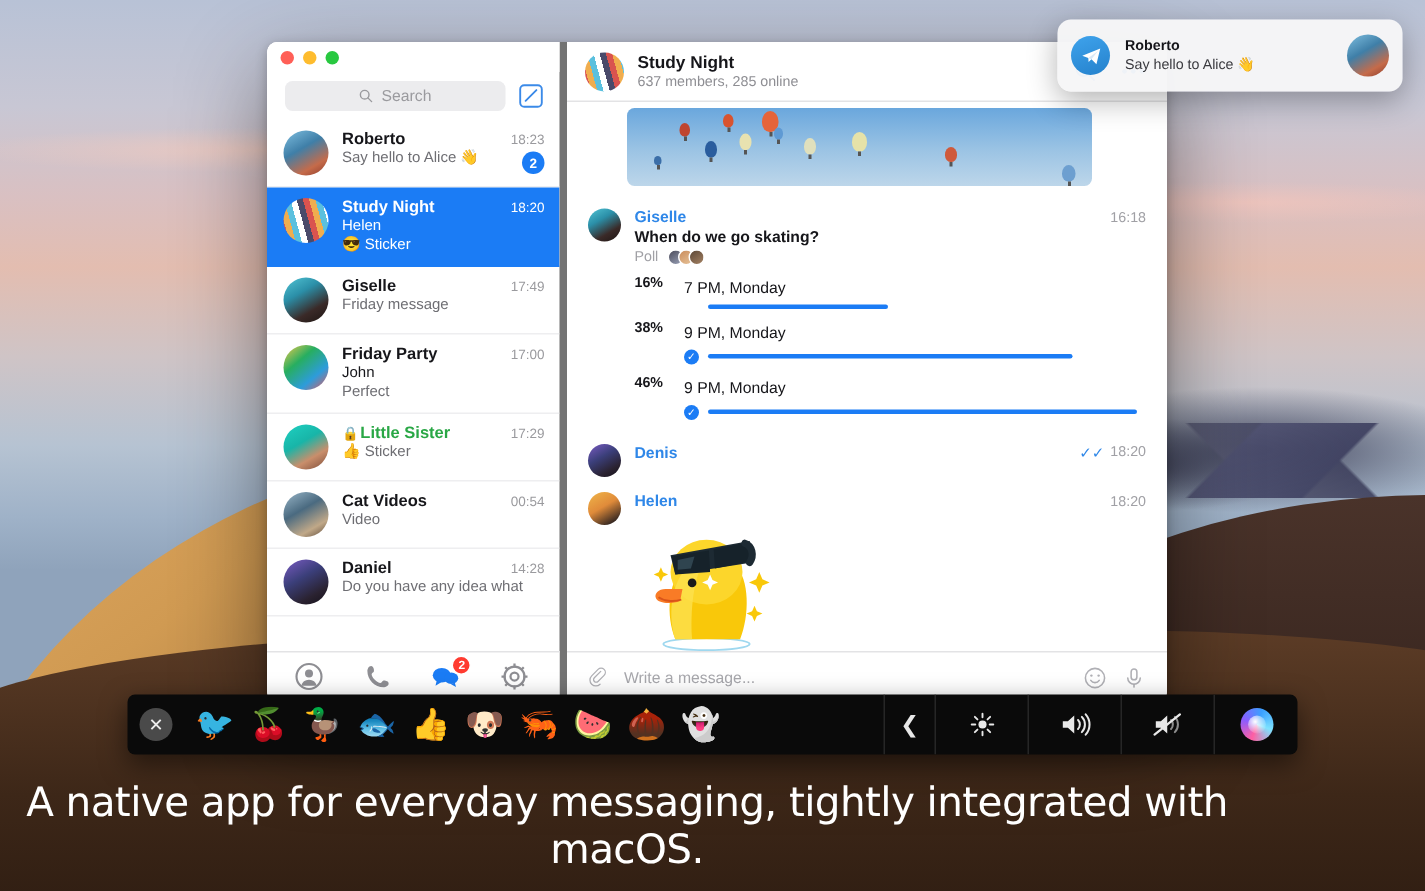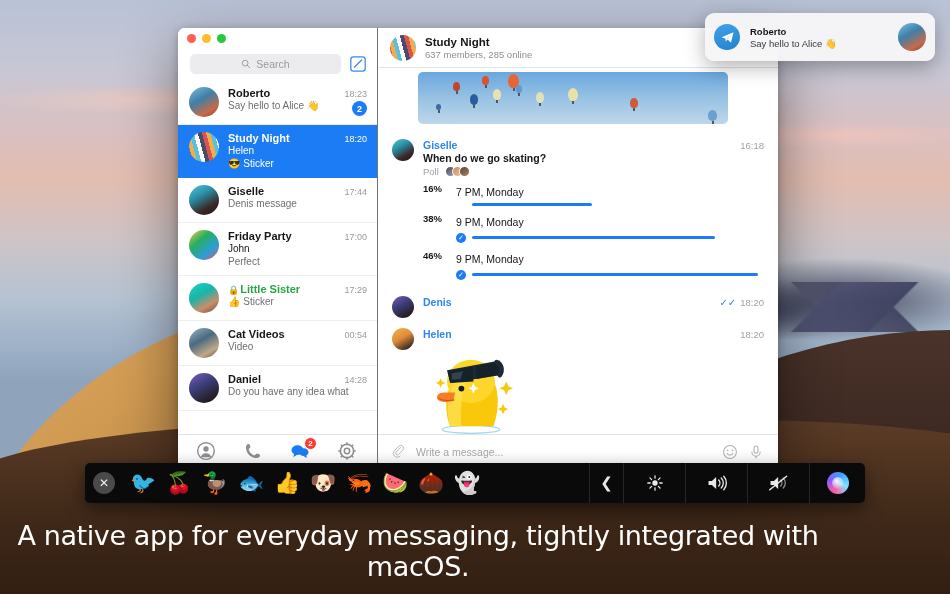--- a/index.html
+++ b/index.html
@@ -65,21 +65,21 @@
   #app-window {
     position: absolute; left: 178px; top: 28px; width: 600px; height: 440px;
     background: #ffffff; border-radius: 7px; overflow: hidden;
     box-shadow: 0 22px 60px rgba(0,0,0,.45), 0 2px 8px rgba(0,0,0,.25);
     display: flex; flex-direction: column;
   }
   #window-body { display: flex; flex: 1; min-height: 0; }
 
   
   #sidebar {
-    width: 200px; background: #fff; border-right: 1px solid #737373;
+    width: 200px; background: #fff; border-right: 5px solid #737373;
     display: flex; flex-direction: column; min-height: 0;
   }
   #titlebar {
     height: 20px; display: flex; align-items: center; padding-left: 9px; gap: 6px;
     background: #fff; flex: none;
   }
   .traffic { width: 9px; height: 9px; border-radius: 50%; }
   .tl-close { background: #ff5f57; }
   .tl-min   { background: #febc2e; }
   .tl-max   { background: #28c840; }
@@ -309,23 +309,23 @@
               </div>
               <div class="chat-sub author">Helen</div>
               <div class="chat-sub">😎 Sticker</div>
             </div>
           </div>
           <div class="chat-row">
             <div class="avatar" style="background: linear-gradient(150deg, rgb(83, 198, 214), rgb(43, 143, 168) 35%, rgb(58, 42, 40) 70%, rgb(29, 21, 18));"></div>
             <div class="chat-main">
               <div class="chat-top">
                 <div class="chat-title">Giselle</div>
-                <div class="chat-time">17:44</div>
+                <div class="chat-time">17:49</div>
               </div>
-              <div class="chat-sub">Denis message</div>
+              <div class="chat-sub">Friday message</div>
             </div>
           </div>
           <div class="chat-row">
             <div class="avatar" style="background: linear-gradient(140deg, rgb(242, 201, 76), rgb(39, 174, 96) 35%, rgb(45, 156, 219) 70%, rgb(235, 87, 87));"></div>
             <div class="chat-main">
               <div class="chat-top">
                 <div class="chat-title">Friday Party</div>
                 <div class="chat-time">17:00</div>
               </div>
               <div class="chat-sub author">John</div>

